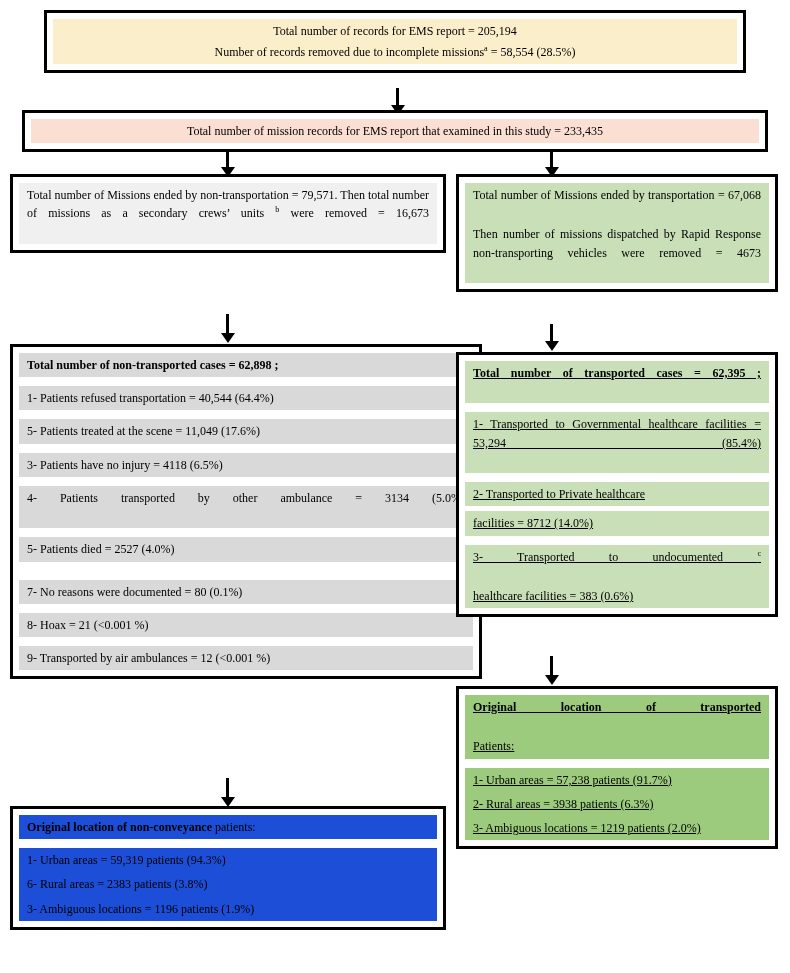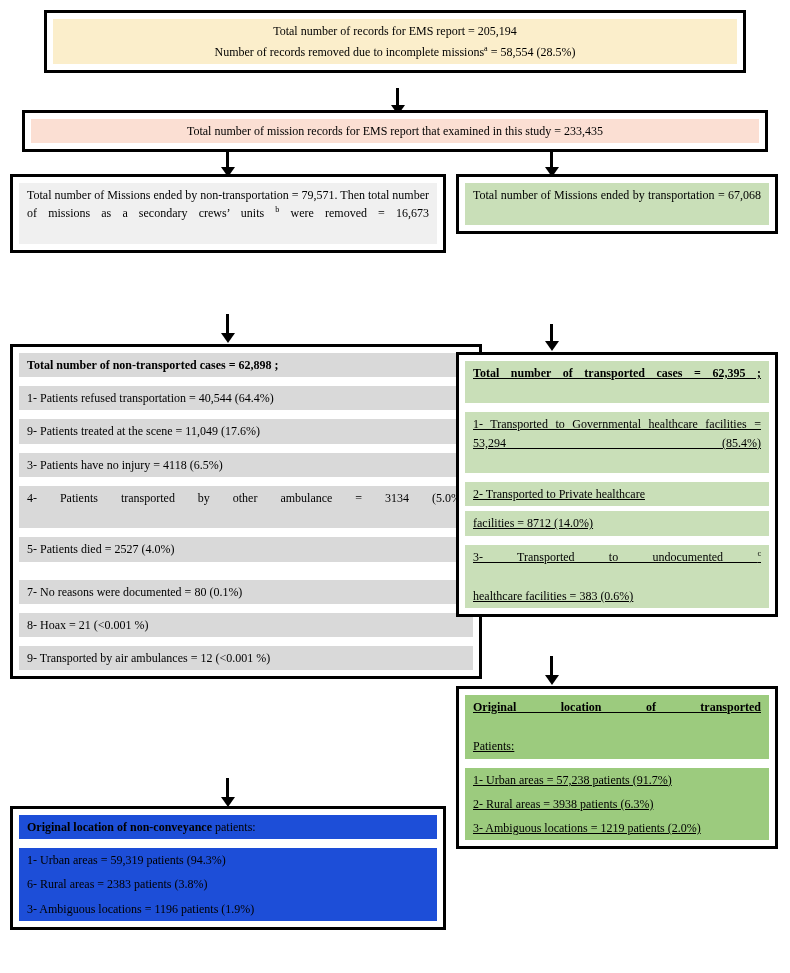--- a/index.html
+++ b/index.html
@@ -95,31 +95,32 @@
 
   <div class="arrow" style="left:226px; top:152px; height:16px;"></div>
   <div class="arrow" style="left:550px; top:152px; height:16px;"></div>
 
   <div class="box" id="box-nontrans">
     <div class="band fill-gray-xl justify"><span>Total number of Missions ended by non-transportation = 79,571. Then total number of missions as a secondary crews’ units </span><sup>b</sup><span> were removed = 16,673</span></div>
   </div>
 
   <div class="box" id="box-trans">
     <div class="band fill-green-l justify">Total number of Missions ended by transportation = 67,068</div>
+    <div class="band fill-green-l justify" style="padding-top:0;">Then number of missions dispatched by Rapid Response non-transporting vehicles were removed = 4673</div>
   </div>
 
   <div class="arrow" style="left:226px; top:314px; height:20px;"></div>
   <div class="arrow" style="left:550px; top:324px; height:18px;"></div>
 
   <div class="box" id="box-nt-cases">
     <div class="band fill-gray-l"><b>Total number of non-transported cases = 62,898 ;</b></div>
     <div class="sp-md"></div>
     <div class="band fill-gray-l">1- Patients refused transportation = 40,544 (64.4%)</div>
     <div class="sp-md"></div>
-    <div class="band fill-gray-l">9- Patients treated at the scene = 11,049 (17.6%)</div>
+    <div class="band fill-gray-l">5- Patients treated at the scene = 11,049 (17.6%)</div>
     <div class="sp-md"></div>
     <div class="band fill-gray-l">3- Patients have no injury = 4118 (6.5%)</div>
     <div class="sp-md"></div>
     <div class="band fill-gray-l justify">4- Patients transported by other ambulance = 3134 (5.0%)</div>
     <div class="sp-md"></div>
     <div class="band fill-gray-l">5- Patients died = 2527 (4.0%)</div>
     <div class="sp-lg"></div>
     <div class="sp-sm"></div>
     <div class="band fill-gray-l">7- No reasons were documented = 80 (0.1%)</div>
     <div class="sp-md"></div>

